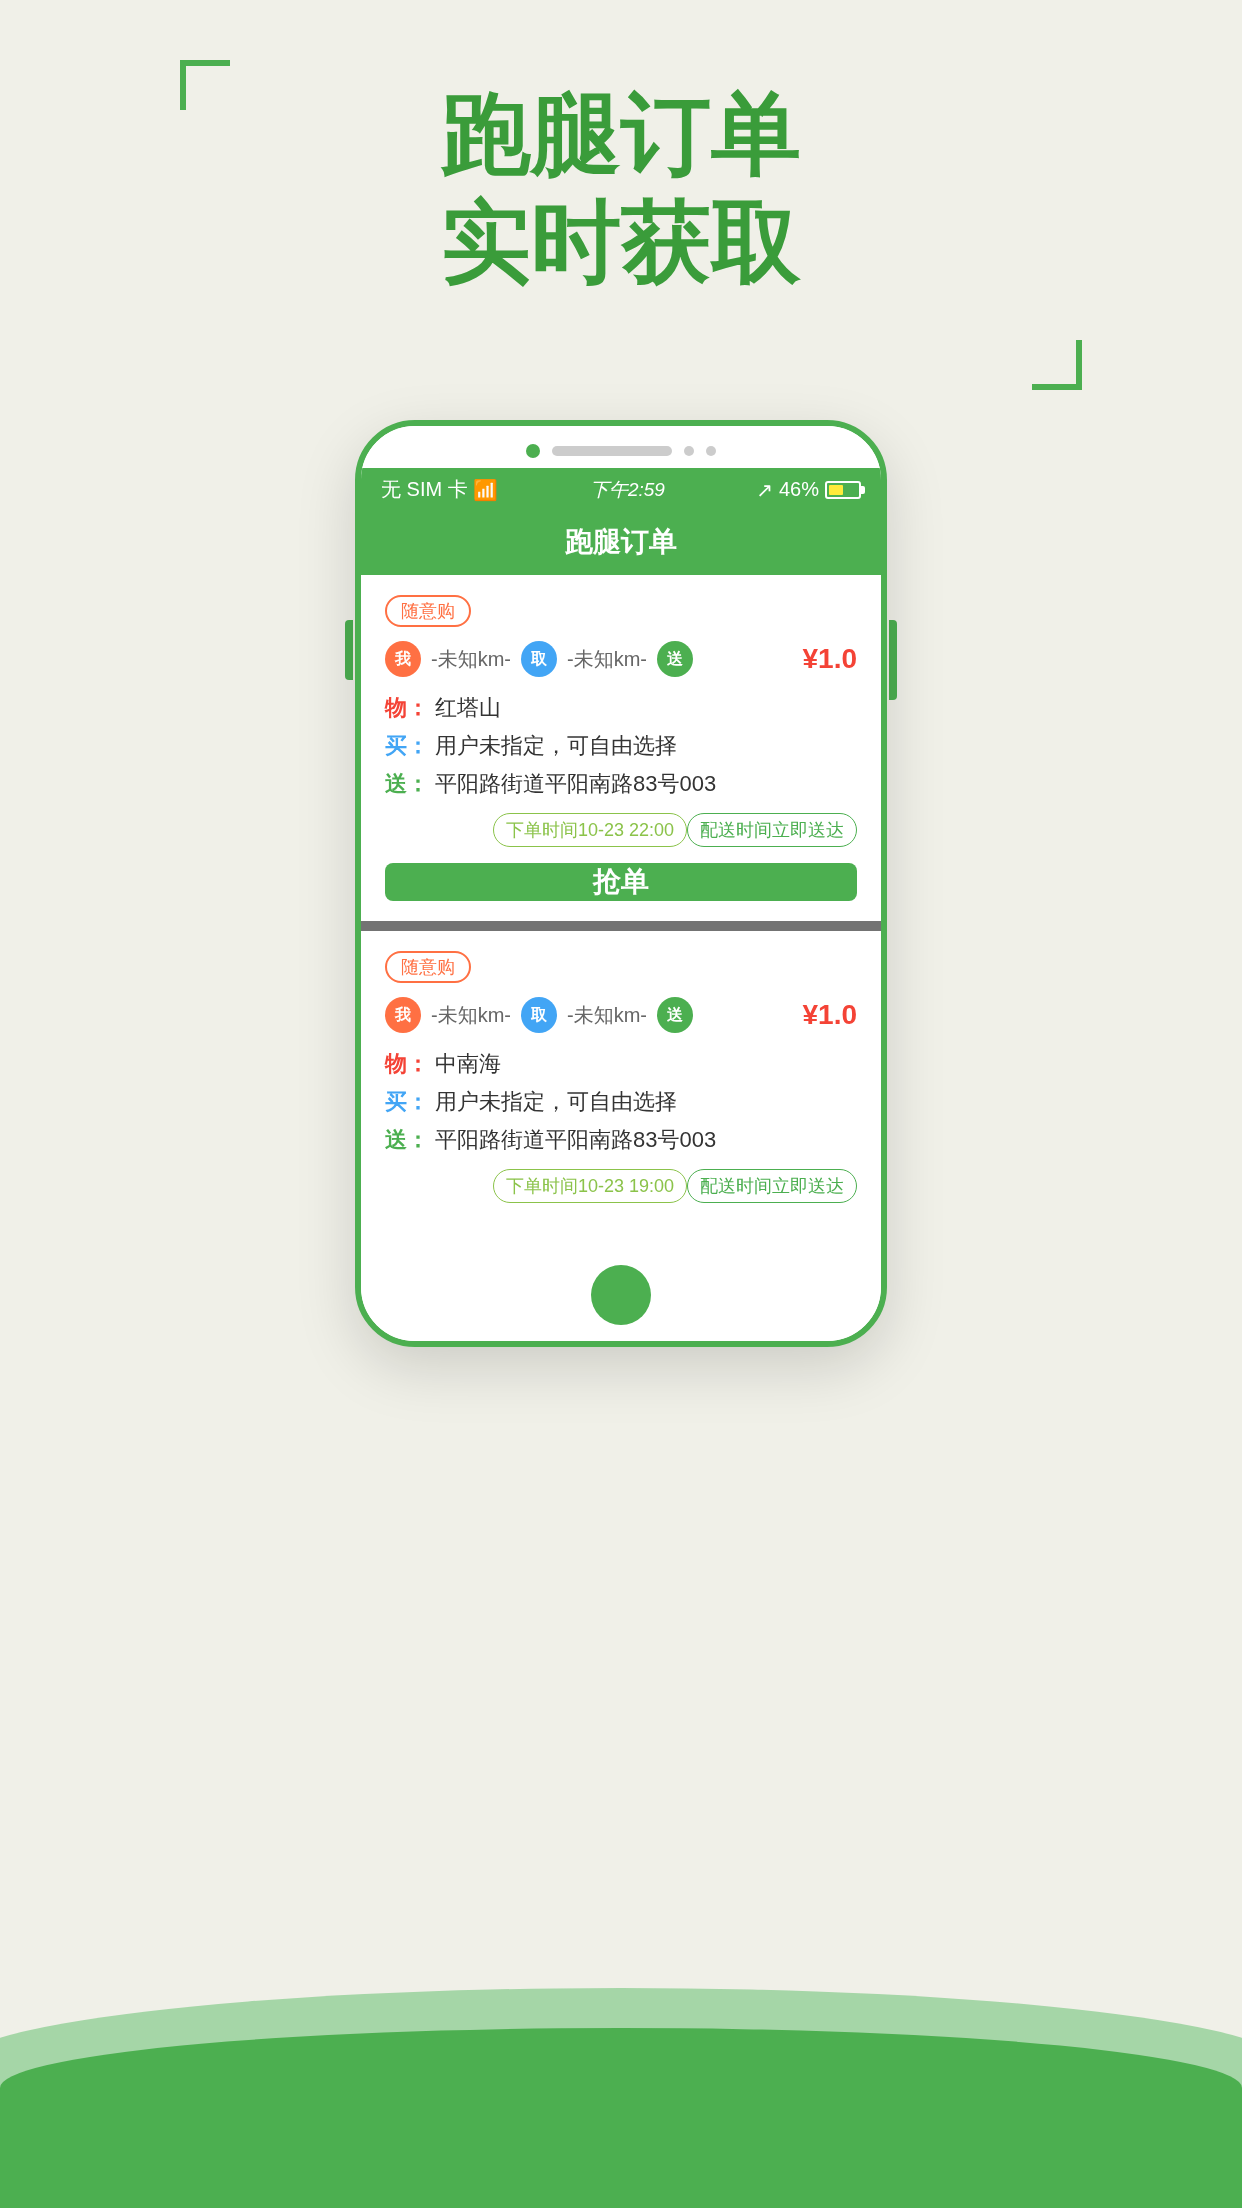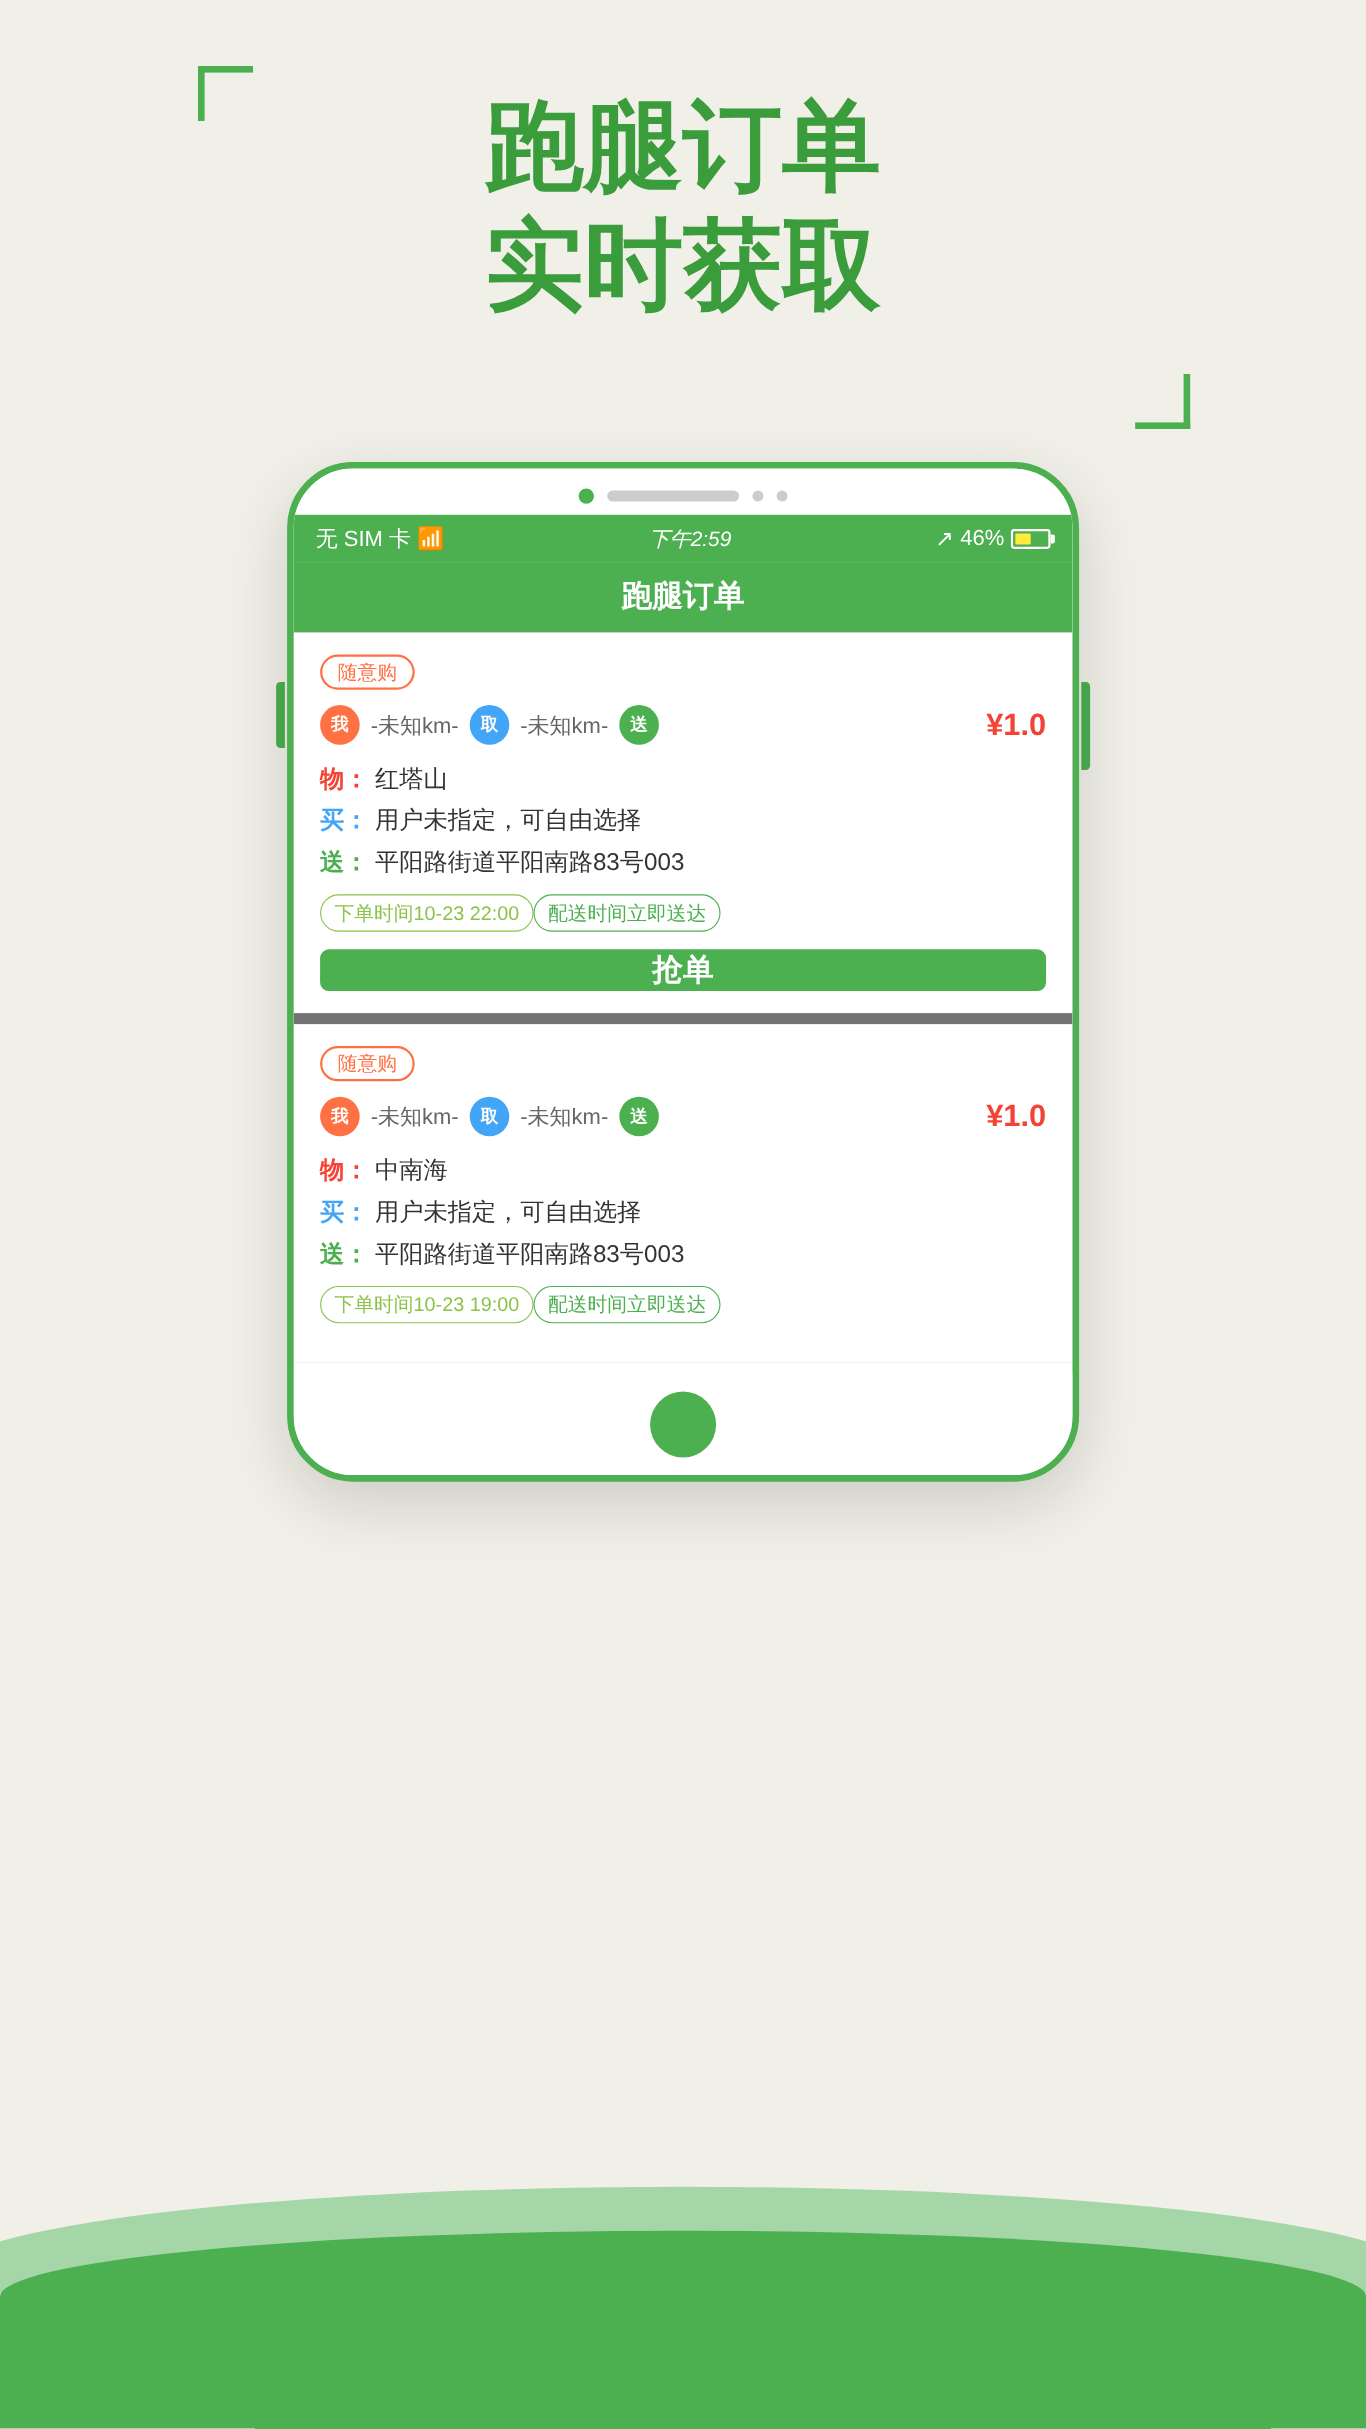--- a/index.html
+++ b/index.html
@@ -44,21 +44,21 @@
       font-weight: 700;
       line-height: 1.2;
     }
 
     
     .phone-wrapper {
       position: absolute;
       top: 420px;
       left: 50%;
       transform: translateX(-50%);
-      width: 720px;
+      width: 532px;
     }
 
     .phone-outer {
       background: #fff;
       border-radius: 60px;
       border: 6px solid #4caf50;
       box-shadow: 0 20px 60px rgba(0,0,0,0.15);
       overflow: hidden;
       position: relative;
     }
@@ -247,21 +247,21 @@
       margin-right: 6px;
       white-space: nowrap;
     }
     .info-label.goods { color: #f44336; }
     .info-label.buy { color: #42a5f5; }
     .info-label.send { color: #4caf50; }
     .info-value { color: #333; }
 
     .order-meta {
       display: flex;
-      justify-content: flex-start;
+      justify-content: flex-end;
       align-items: center;
       margin-top: 14px;
       margin-bottom: 16px;
     }
     .meta-tag {
       border: 1px solid #8bc34a;
       color: #8bc34a;
       border-radius: 20px;
       padding: 4px 12px;
       font-size: 18px;

